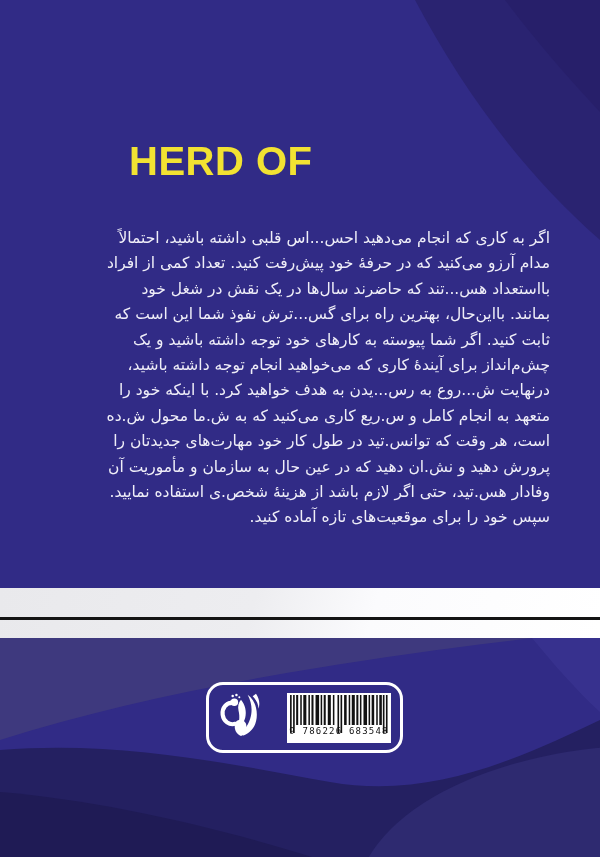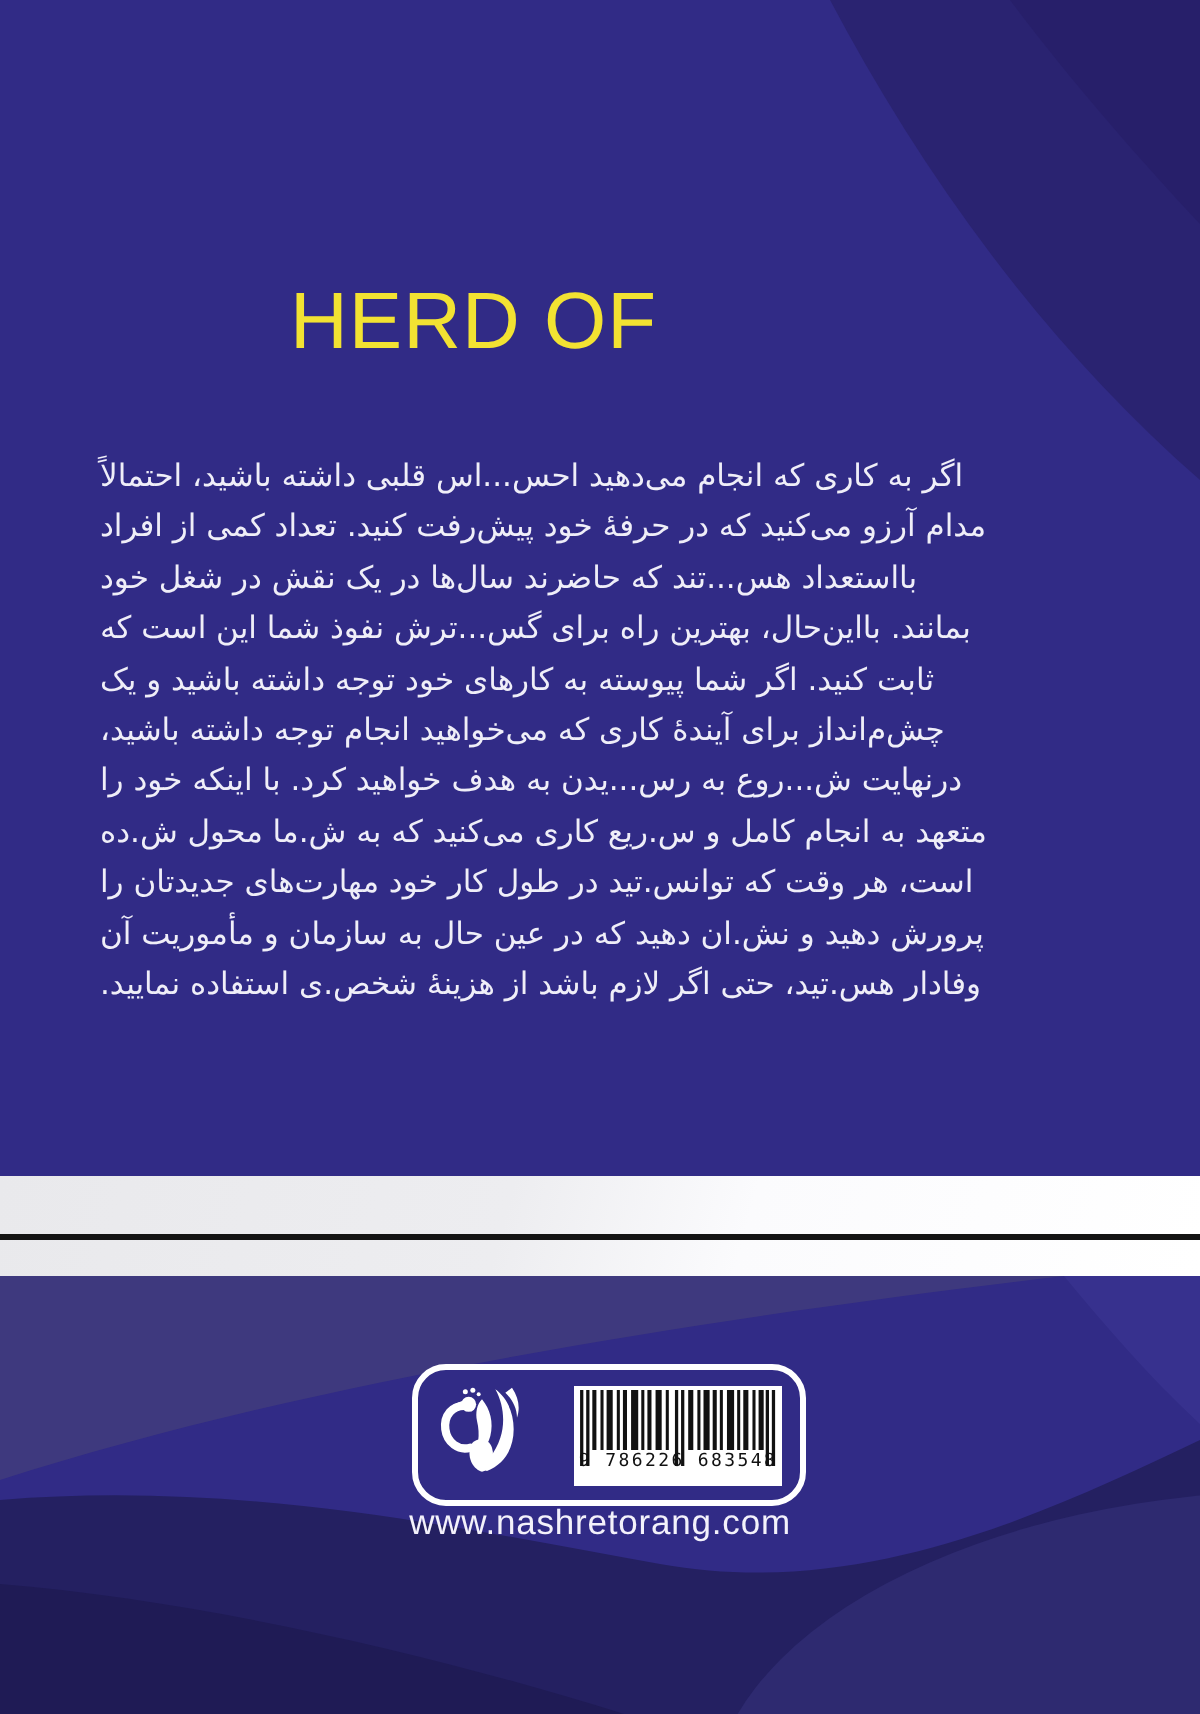--- a/index.html
+++ b/index.html
@@ -9,31 +9,30 @@
     overflow:hidden;
     background:#312b86;
     font-family:"DejaVu Sans", sans-serif;
   }
   .bg-waves { position:absolute; inset:0; width:600px; height:857px; }
 
   .title {
     position:absolute; left:129px; top:138px;
     font-family:"Liberation Sans", sans-serif;
     font-size:40px; line-height:47px; letter-spacing:0.5px;
-    font-weight:400;
-    margin-left:16px;
+    font-weight:700;
   }
   .title div { white-space:nowrap; }
 
   .blurb {
     position:absolute; top:226px; left:50%;
     transform:translateX(-50%);
     width:500px;
     direction:rtl;
-    text-align:left;
+    text-align:right;
     font-size:15.5px;
     line-height:25.4px;
     color:#efeef8;
   }
 
   .band {
     position:absolute; left:0; top:588px; width:600px; height:50px;
     background:linear-gradient(105deg,#e9e9ec 0%, #ededf0 42%, #fbfbfd 62%, #ffffff 100%);
   }
   .band-line {
@@ -107,20 +106,21 @@
     <div>مدام آرزو می‌کنید که در حرفهٔ خود پیش‌رفت کنید. تعداد کمی از افراد</div>
     <div>بااستعداد هس...تند که حاضرند سال‌ها در یک نقش در شغل خود</div>
     <div>بمانند. بااین‌حال، بهترین راه برای گس...ترش نفوذ شما این است که</div>
     <div>ثابت کنید. اگر شما پیوسته به کارهای خود توجه داشته باشید و یک</div>
     <div>چش‌م‌انداز برای آیندهٔ کاری که می‌خواهید انجام توجه داشته باشید،</div>
     <div>درنهایت ش...روع به رس...یدن به هدف خواهید کرد. با اینکه خود را</div>
     <div>متعهد به انجام کامل و س.ریع کاری می‌کنید که به ش.ما محول ش.ده</div>
     <div>است، هر وقت که توانس.تید در طول کار خود مهارت‌های جدیدتان را</div>
     <div>پرورش دهید و نش.ان دهید که در عین حال به سازمان و مأموریت آن</div>
     <div>وفادار هس.تید، حتی اگر لازم باشد از هزینهٔ شخص.ی استفاده نمایید.</div>
+    <div>سپس خود را برای موقعیت‌های تازه آماده کنید.</div>
   </div>
 
   <div class="band">
     <div class="band-line"></div>
   </div>
 
   <div class="logo-plate">
 
     <svg class="bird" viewBox="0 0 60 64" aria-hidden="true">
 
@@ -169,15 +169,14 @@
         <rect x="74" y="0" width="3.5" height="30" fill="#111"></rect>
         <rect x="79" y="0" width="1.5" height="30" fill="#111"></rect>
         <rect x="82" y="0" width="2.5" height="30" fill="#111"></rect>
         <rect x="86.5" y="0" width="1.5" height="30" fill="#111"></rect>
         <rect x="89.5" y="0" width="2.5" height="30" fill="#111"></rect>
       </svg>
       <div class="isbn-digits">9 786226 683548</div>
     </div>
   </div>
 
-  <div class="website">www.nashretorang.com</div>
 
 </div>
 
 </body></html>

